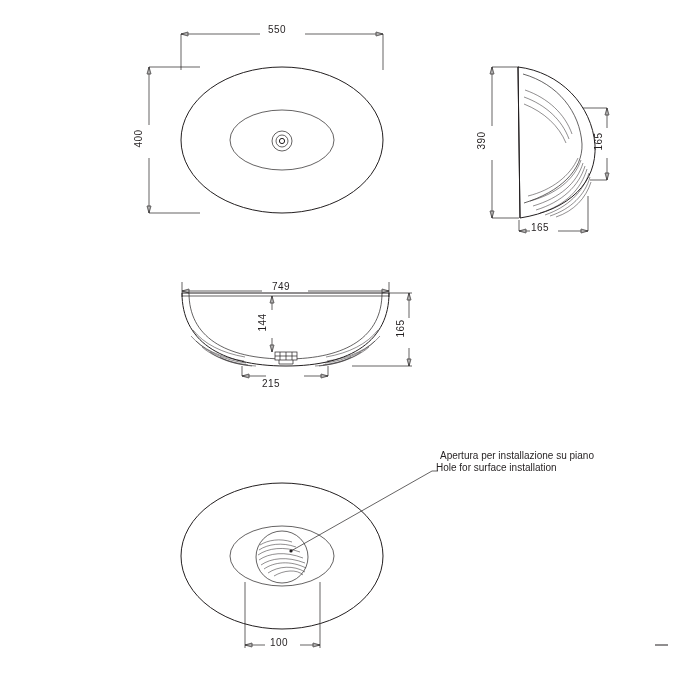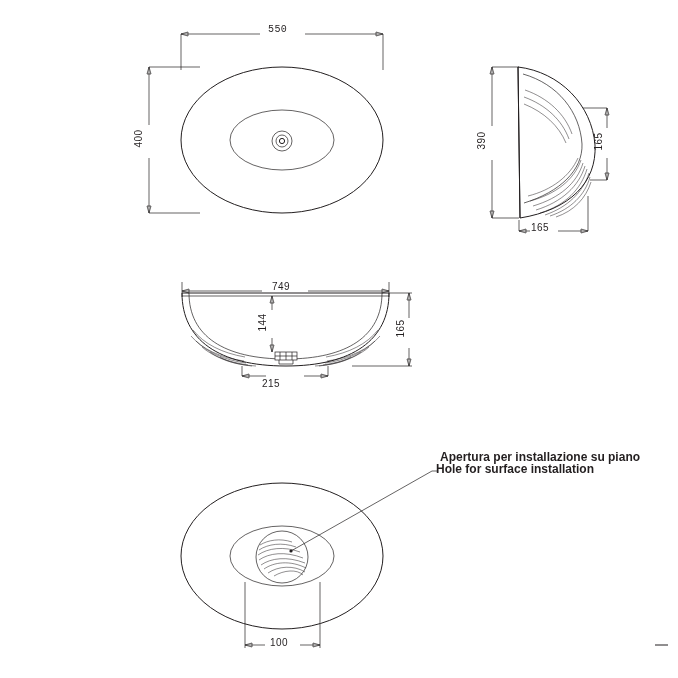--- a/index.html
+++ b/index.html
@@ -22,25 +22,24 @@
     font-size: 10px;
     color: #231f20;
     letter-spacing: 0.4px;
     white-space: nowrap;
   }
   .dim-label.vert {
     transform-origin: center center;
   }
   .note {
     position: absolute;
-    font-size: 12px;
+    font-size: 10px;
     color: #231f20;
     line-height: 1.35;
     white-space: nowrap;
-    font-weight: bold;
   }
   svg {
     position: absolute;
     left: 0;
     top: 0;
     width: 678px;
     height: 678px;
   }
   .ln {
     stroke: #231f20;
@@ -238,21 +237,21 @@
       <line class="ln thin" x1="245" y1="582" x2="245" y2="648"></line>
       <line class="ln thin" x1="320" y1="582" x2="320" y2="648"></line>
       <path class="ln thin" d="M245 645 l7 -2 l0 4 z" fill="#231f20"></path>
       <path class="ln thin" d="M320 645 l-7 -2 l0 4 z" fill="#231f20"></path>
     </g>
 
     <line class="ln med" x1="655" y1="645" x2="668" y2="645"></line>
 
   </svg>
 
-  <div class="dim-label" style="left:268px; top:24px;font-family:Liberation Mono, monospace;">550</div>
+  <div class="dim-label" style="left:268px; top:24px;">550</div>
 
   <div class="dim-label vert" style="left:130px; top:133px; transform:rotate(-90deg);">400</div>
 
   <div class="dim-label vert" style="left:473px; top:135px; transform:rotate(-90deg);">390</div>
 
   <div class="dim-label vert" style="left:590px; top:136px; transform:rotate(-90deg);">165</div>
 
   <div class="dim-label" style="left:531px; top:222px;">165</div>
 
   <div class="dim-label" style="left:272px; top:281px;">749</div>

